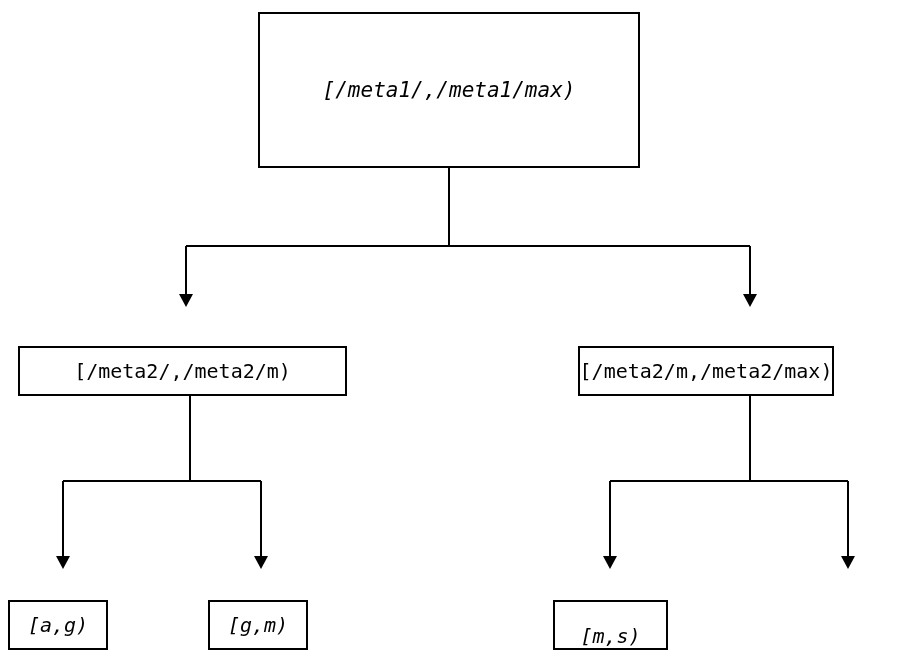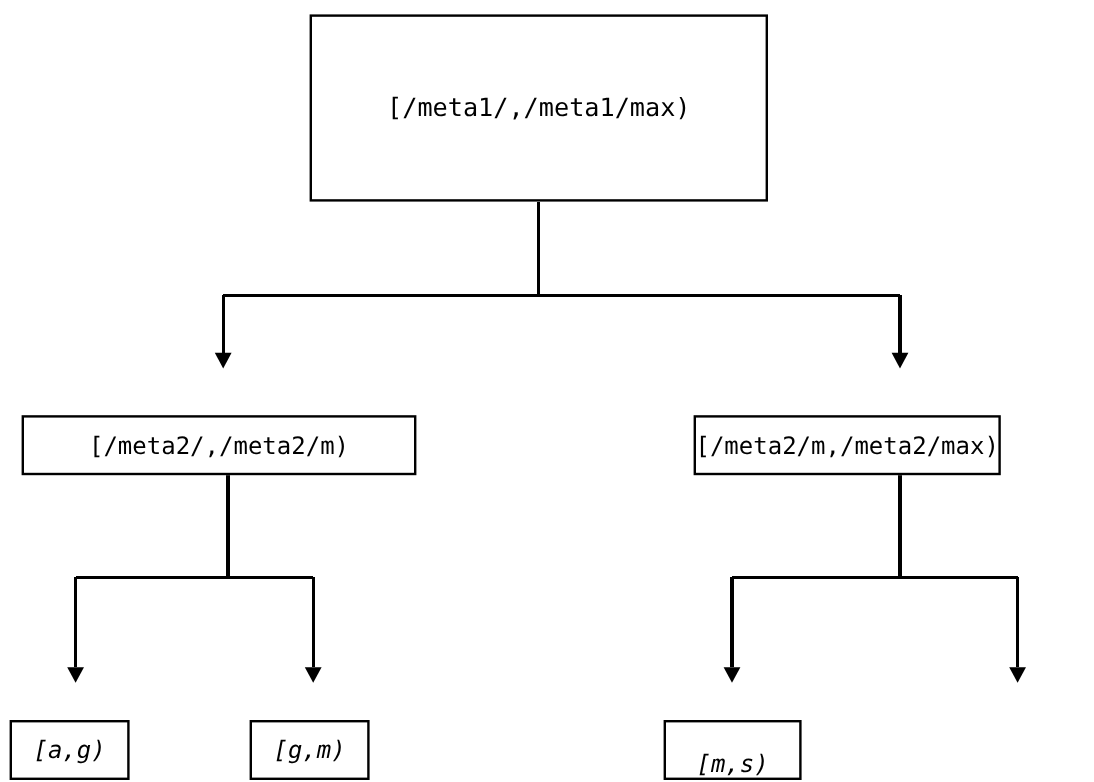--- a/index.html
+++ b/index.html
@@ -39,20 +39,21 @@
     white-space: pre;
     letter-spacing: 0px;
   }
   
   .node-root {
     left: 258px;
     top: 12px;
     width: 382px;
     height: 156px;
     font-size: 21px;
+    font-style: italic;
   }
   
   .node-mid {
     top: 322px;
     height: 50px;
     font-size: 20px;
     margin-top: 24px;
   }
   .node-mid-left  { left: 18px;  width: 329px; }
   .node-mid-right { left: 578px; width: 256px; }

